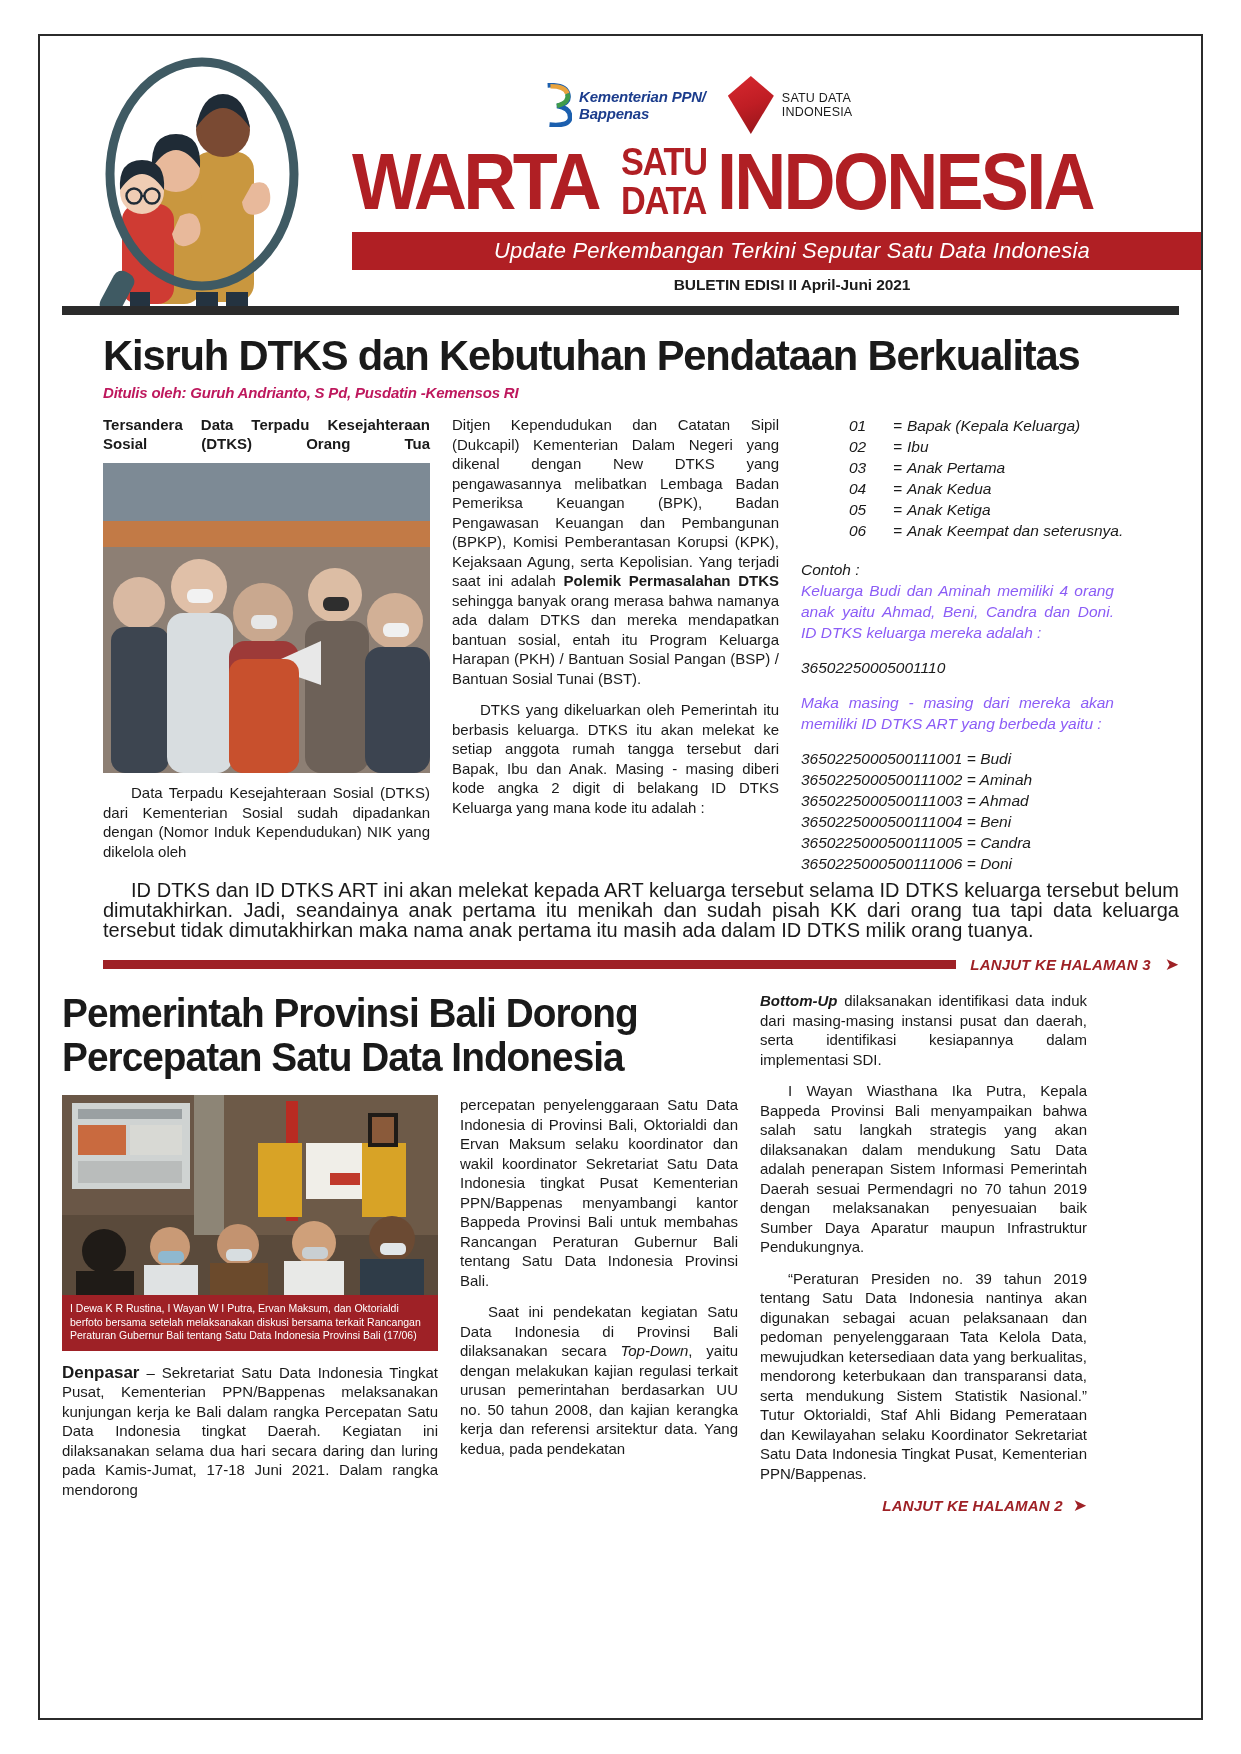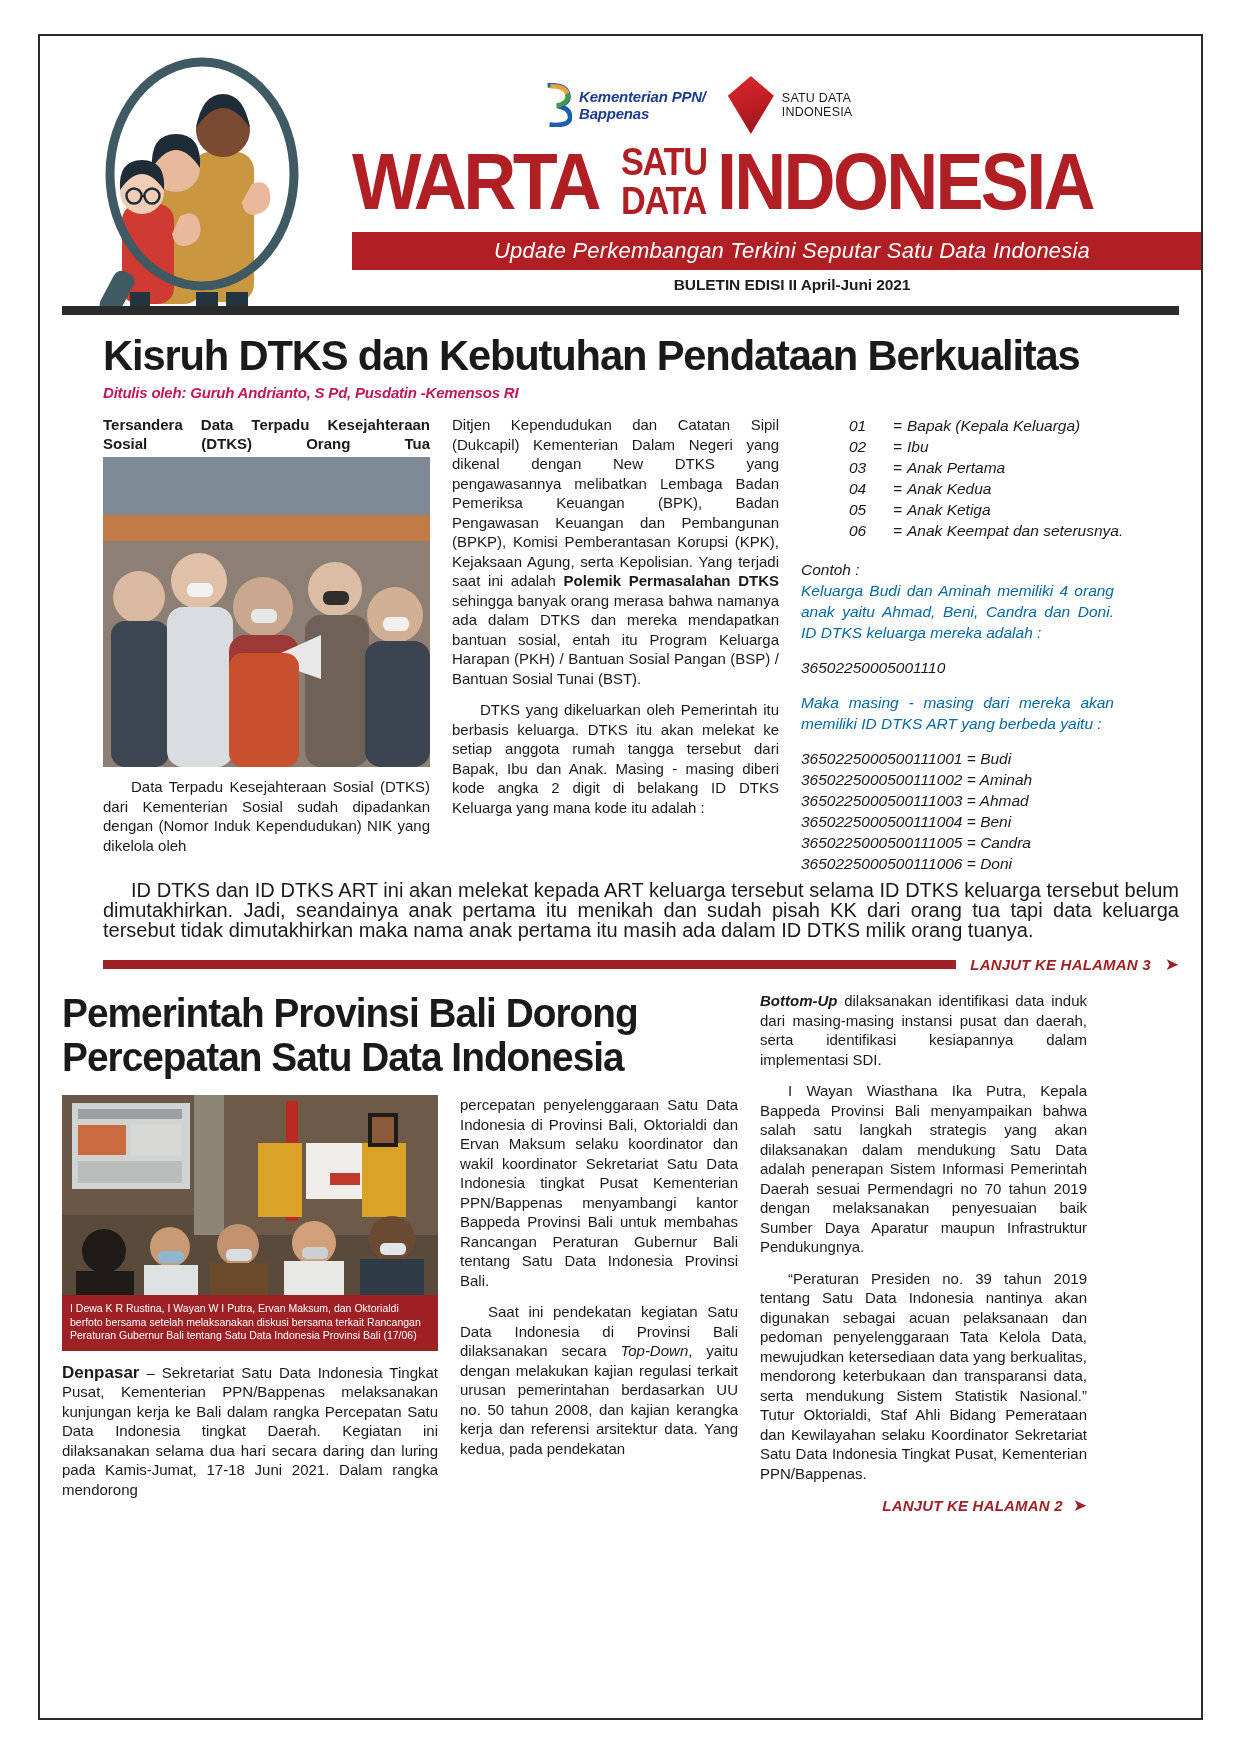--- a/index.html
+++ b/index.html
@@ -92,42 +92,42 @@
     letter-spacing:-1.2px;margin:0 0 6px 0;transform:scaleX(.97);transform-origin:left;
   }
   .byline1{
     font-weight:bold;font-style:italic;font-size:15px;color:#be185d;
     letter-spacing:-.2px;margin-bottom:14px;
   }
   .cols3{display:flex;gap:22px;align-items:flex-start;}
   .col{width:327px;}
   .kicker{
     font-weight:bold;font-size:15px;line-height:19px;color:#1a1a1a;
-    text-align:justify;text-align-last:justify;margin-bottom:4px;
+    text-align:justify;text-align-last:justify;margin-bottom:10px;
   }
   .body{
     font-size:15px;line-height:19.5px;color:#1a1a1a;text-align:justify;
     hyphens:none;
   }
   .body p{margin:0 0 12px 0;text-indent:28px;}
   .body p.noindent{text-indent:0;}
   .body b{font-weight:bold;}
   .photo1{
     width:327px;height:310px;margin-bottom:10px;position:relative;overflow:hidden;
     background:#6d6a63;
   }
 
   .codelist{
     font-style:italic;font-size:15.5px;line-height:21px;color:#1a1a1a;
   }
   .codelist .row{display:flex;margin-left:48px;}
   .codelist .row .k{width:44px;flex:none;}
   .codelist .row .eq{width:14px;flex:none;}
   .para-i{
-    font-style:italic;font-size:15.5px;line-height:21px;color:#0369a1;
+    font-style:italic;font-size:15.5px;line-height:21px;color:#8b5cf6;
     text-align:justify;margin:0 14px 14px 0;
   }
   .idline{font-style:italic;font-size:15.5px;line-height:21px;color:#1a1a1a;}
 
   .fullpara{
     margin-top:6px;
     font-size:20px;line-height:20px;color:#1a1a1a;text-align:justify;
   }
   .fullpara p{margin:0;text-indent:28px;}
 

